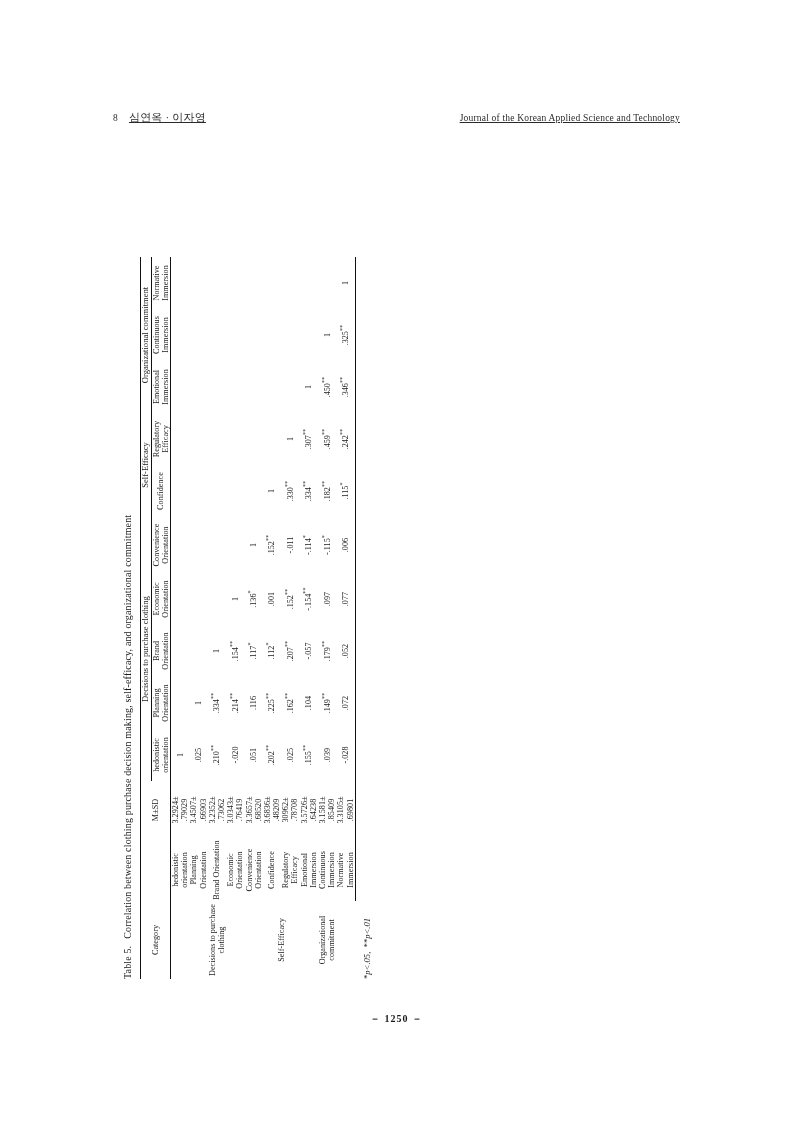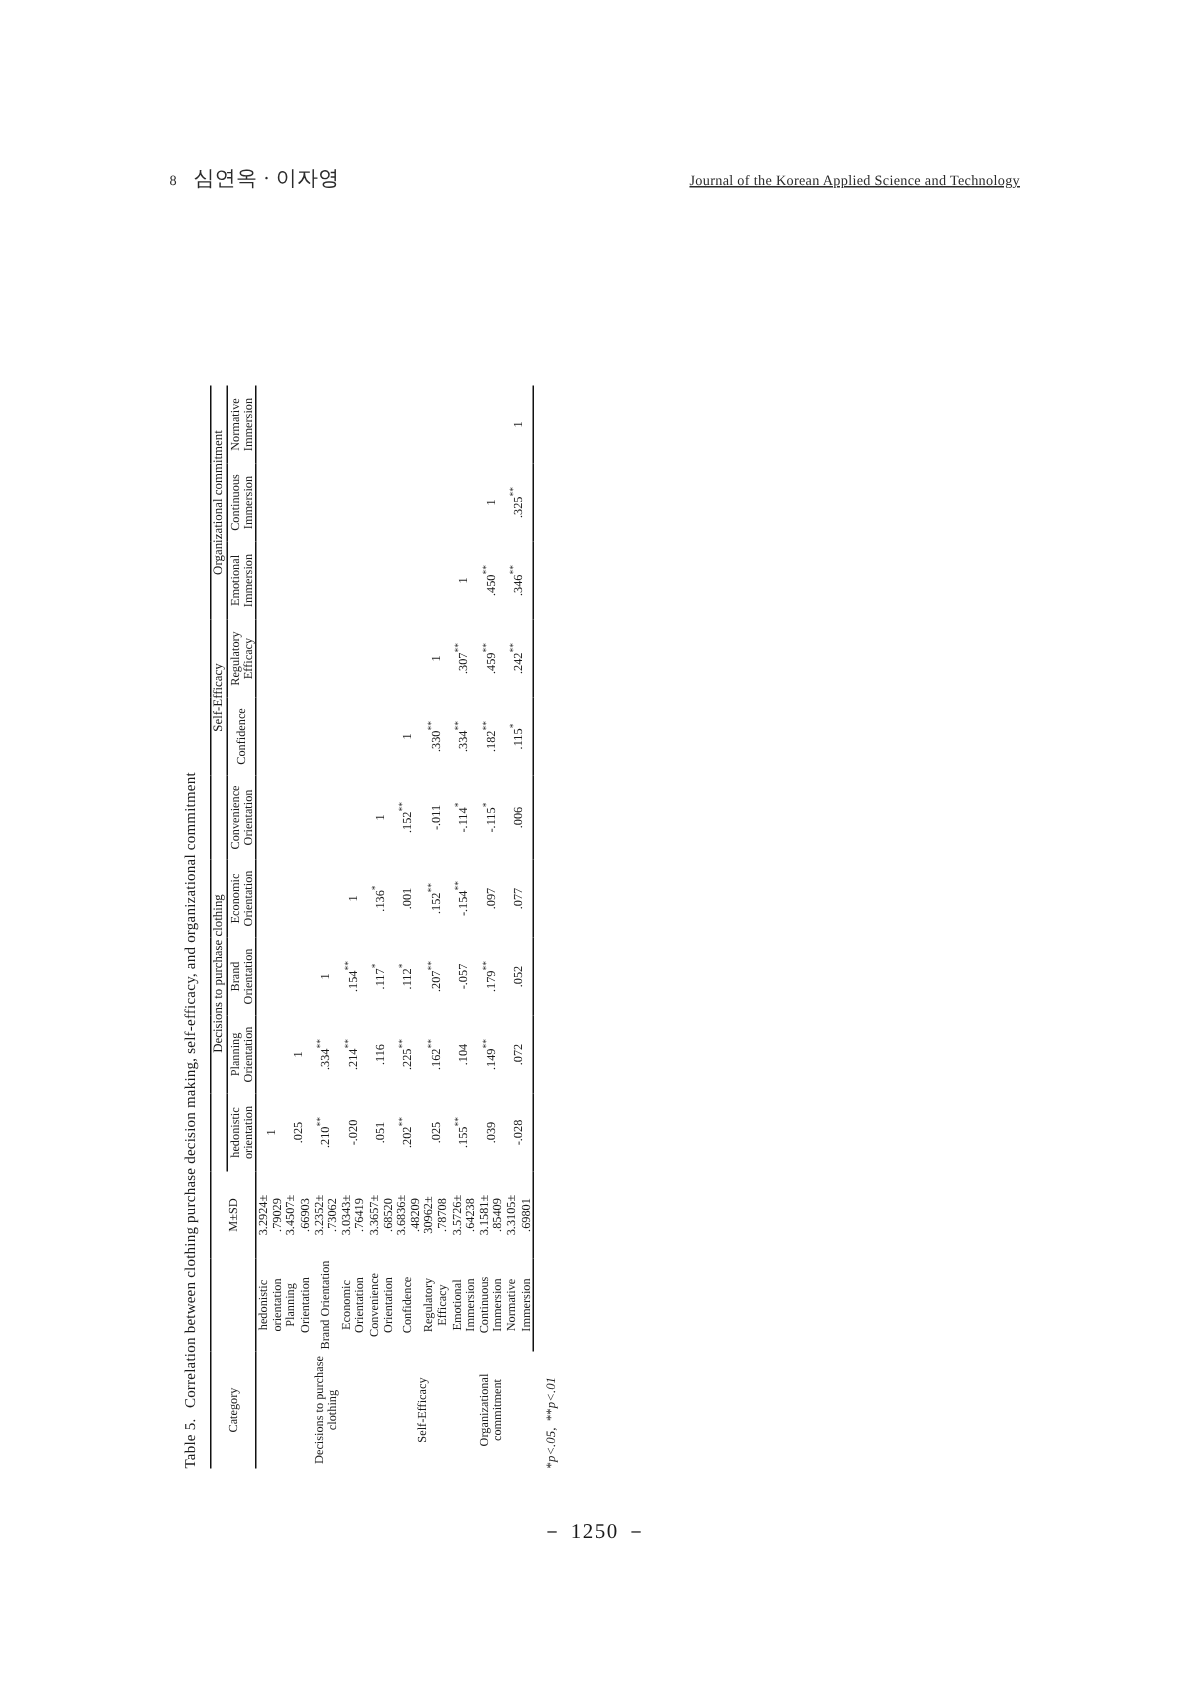--- a/index.html
+++ b/index.html
@@ -25,21 +25,21 @@
     height: 16px;
     display: flex;
     align-items: baseline;
     justify-content: space-between;
     font-size: 9.5px;
     color: #2b2b2b;
     letter-spacing: .2px;
   }
   .rh-left { display: flex; gap: 11px; align-items: baseline; }
   .rh-page { font-size: 9.5px; }
-  .rh-authors { font-size: 14px; }
+  .rh-authors { font-size: 11px; text-decoration: underline; }
   .rh-right { font-size: 9.5px; text-decoration: underline; }
 
   
   
   #rot-stage {
     position: absolute;
     top: 136px;
     left: 122px;
     width: 845px;     
     height: 560px;    
@@ -125,22 +125,23 @@
   }
   .footnote i { font-style: italic; }
 
   
   .page-number {
     position: absolute;
     left: 0;
     right: 0;
     top: 1012px;
     text-align: center;
-    font-size: 14px;
+    font-size: 10px;
     letter-spacing: 1px;
+    font-weight: bold;
   }
 </style>
 </head>
 <body>
 
 <div class="running-head">
   <div class="rh-left">
     <span class="rh-page">8</span>
     <span class="rh-authors">심연옥 · 이자영</span>
   </div>

